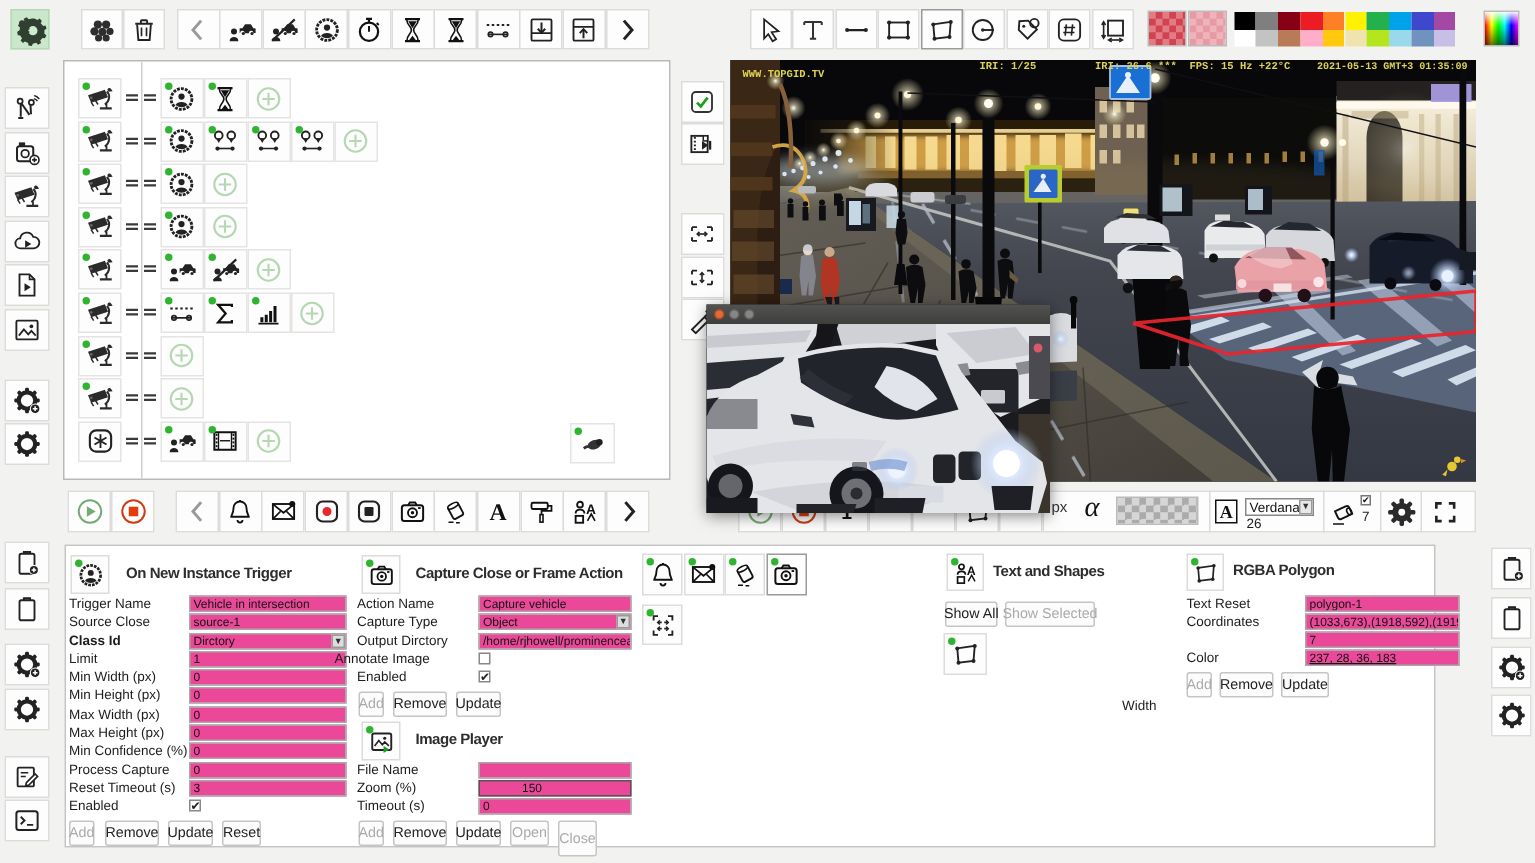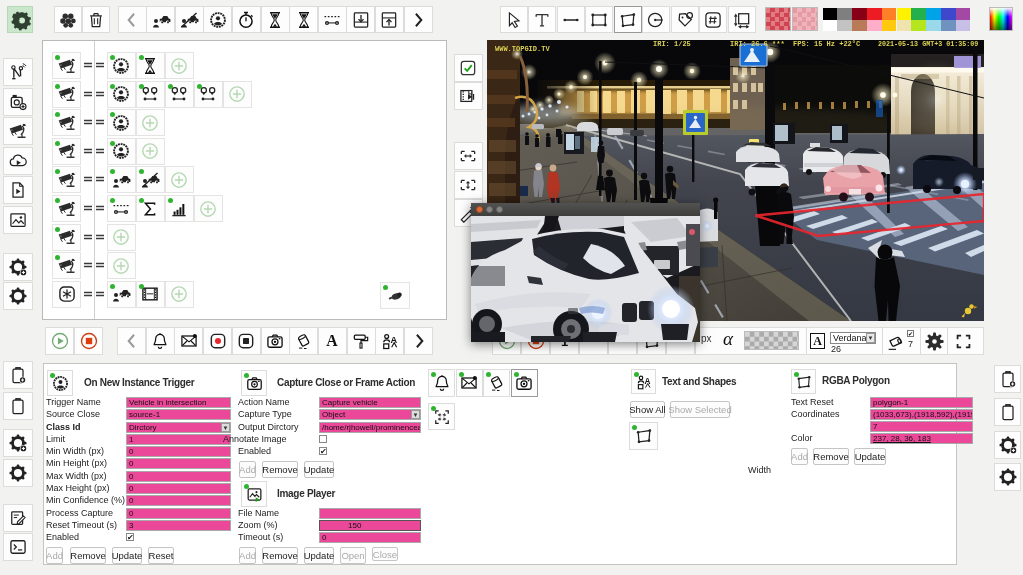--- a/index.html
+++ b/index.html
@@ -1060,21 +1060,21 @@
     <div class="lbl" style="left: 238px; top: 508px;">File Name</div>
     <div class="inp" style="left: 319px; top: 508px; width: 102px; height: 11px;"></div>
     <div class="lbl" style="left: 238px; top: 520.2px;">Zoom (%)</div>
     <div class="inp" style="left: 319px; top: 520.2px; width: 102px; height: 11px; border: 1.5px solid rgb(85, 85, 85); padding-left: 28px;">150</div>
     <div class="lbl" style="left: 238px; top: 532.4px;">Timeout (s)</div>
     <div class="inp" style="left: 319px; top: 532.4px; width: 102px; height: 11px;">0</div>
     <div class="btn dis" style="left: 239px; top: 547px; width: 17px; height: 17px;">Add</div>
     <div class="btn" style="left: 262px; top: 547px; width: 36px; height: 17px;">Remove</div>
     <div class="btn" style="left: 304px; top: 547px; width: 30px; height: 17px;">Update</div>
     <div class="btn dis" style="left: 340px; top: 547px; width: 26px; height: 17px;">Open</div>
-    <div class="btn dis" style="left: 372px; top: 547px; width: 26px; height: 14px;">Close</div>
+    <div class="btn dis" style="left: 372px; top: 547px; width: 26px; height: 24px;">Close</div>
     <div class="bx" style="left: 428px; top: 369px; width: 27px; height: 28px;">
       <svg class="i" width="20" height="20" viewBox="0 0 24 24">
         <use href="#bell"></use>
       </svg>
       <div class="gd"></div>
     </div>
     <div class="bx" style="left: 455.5px; top: 369px; width: 27px; height: 28px;">
       <svg class="i" width="20" height="20" viewBox="0 0 24 24">
         <use href="#envdot"></use>
       </svg>

